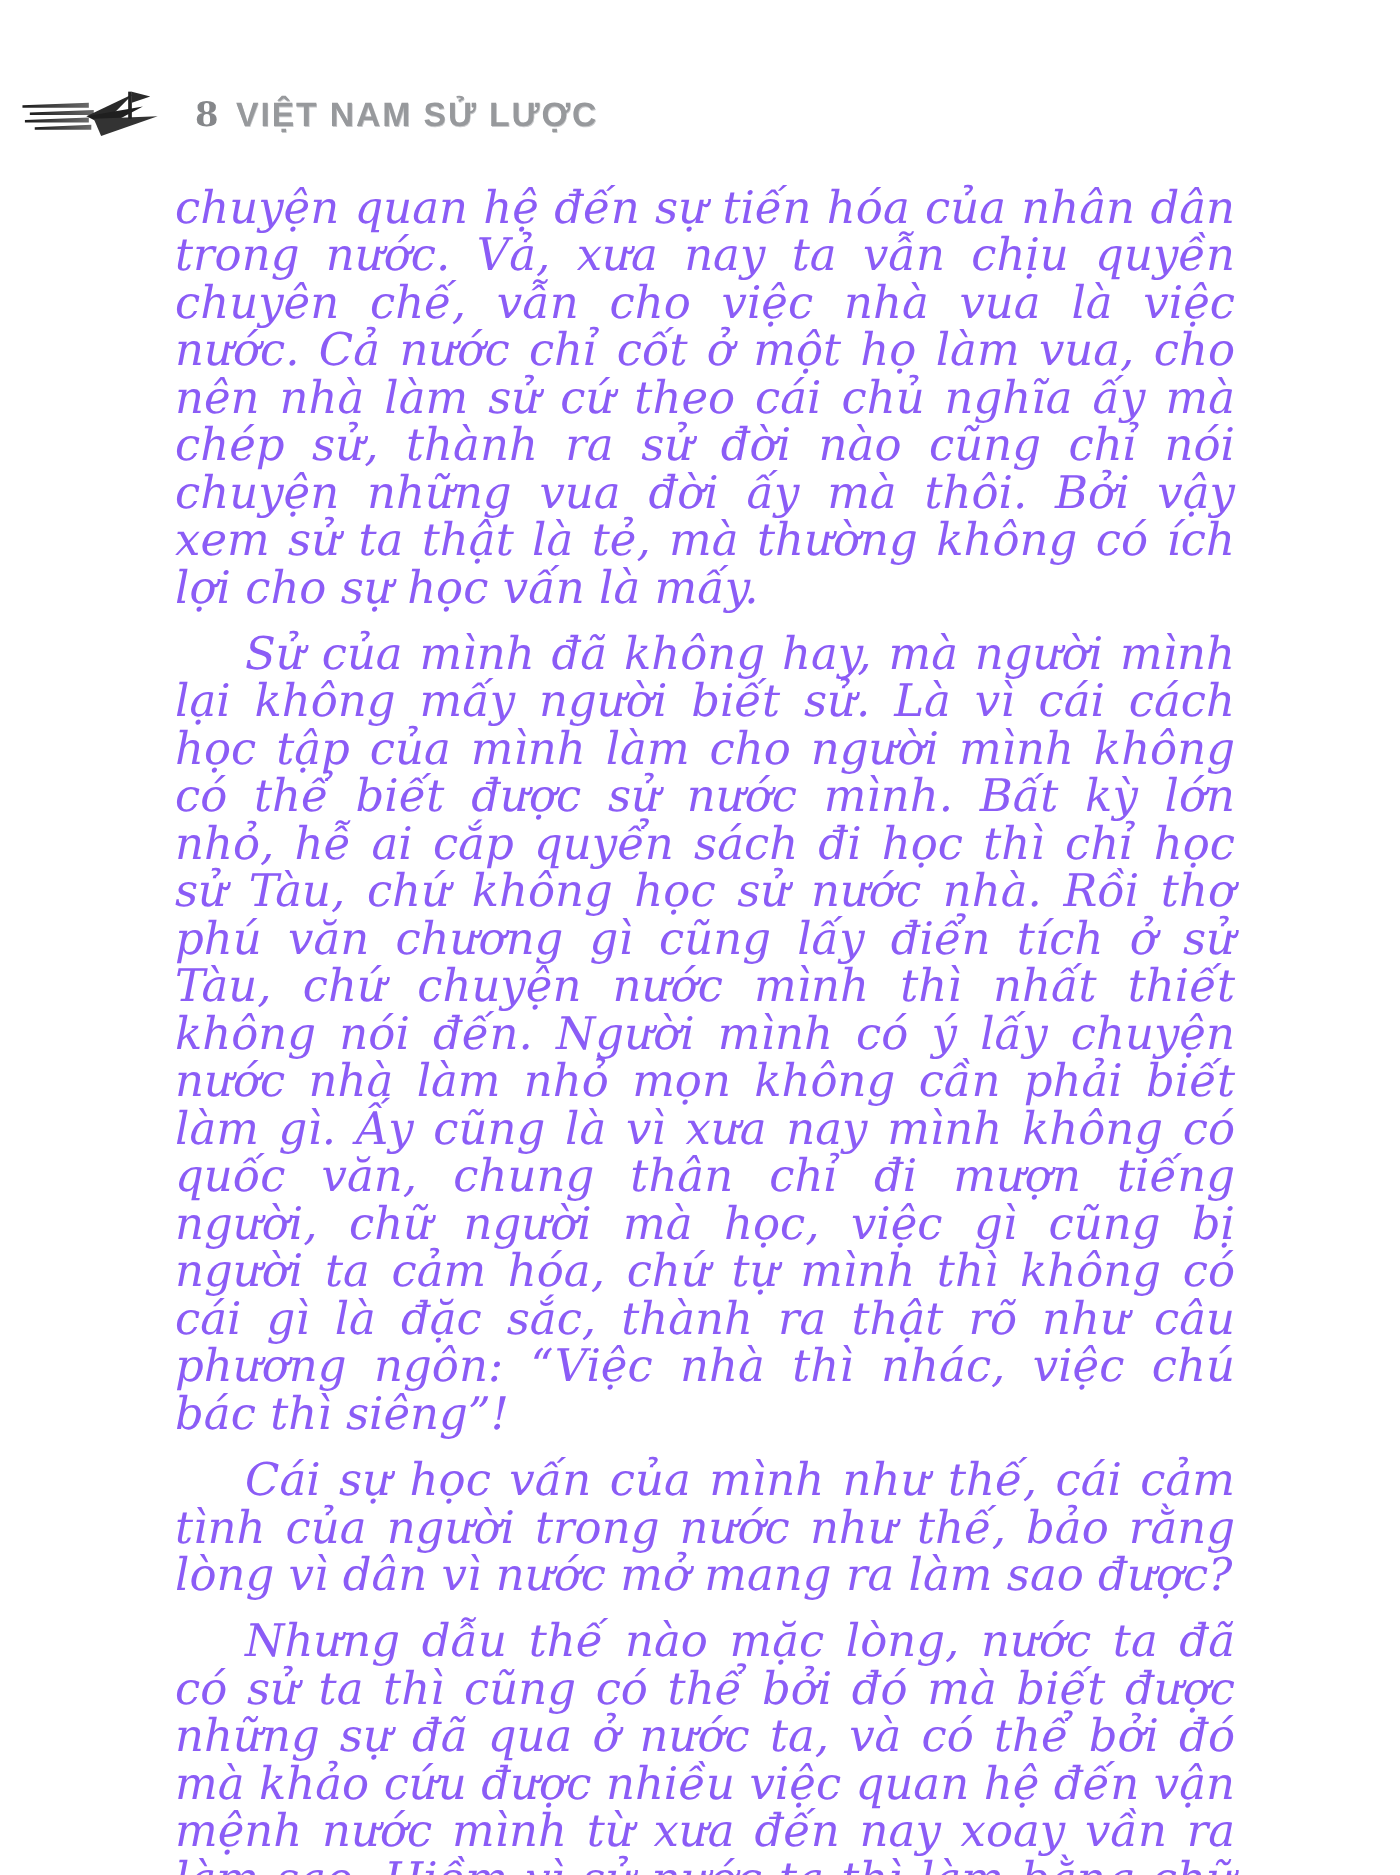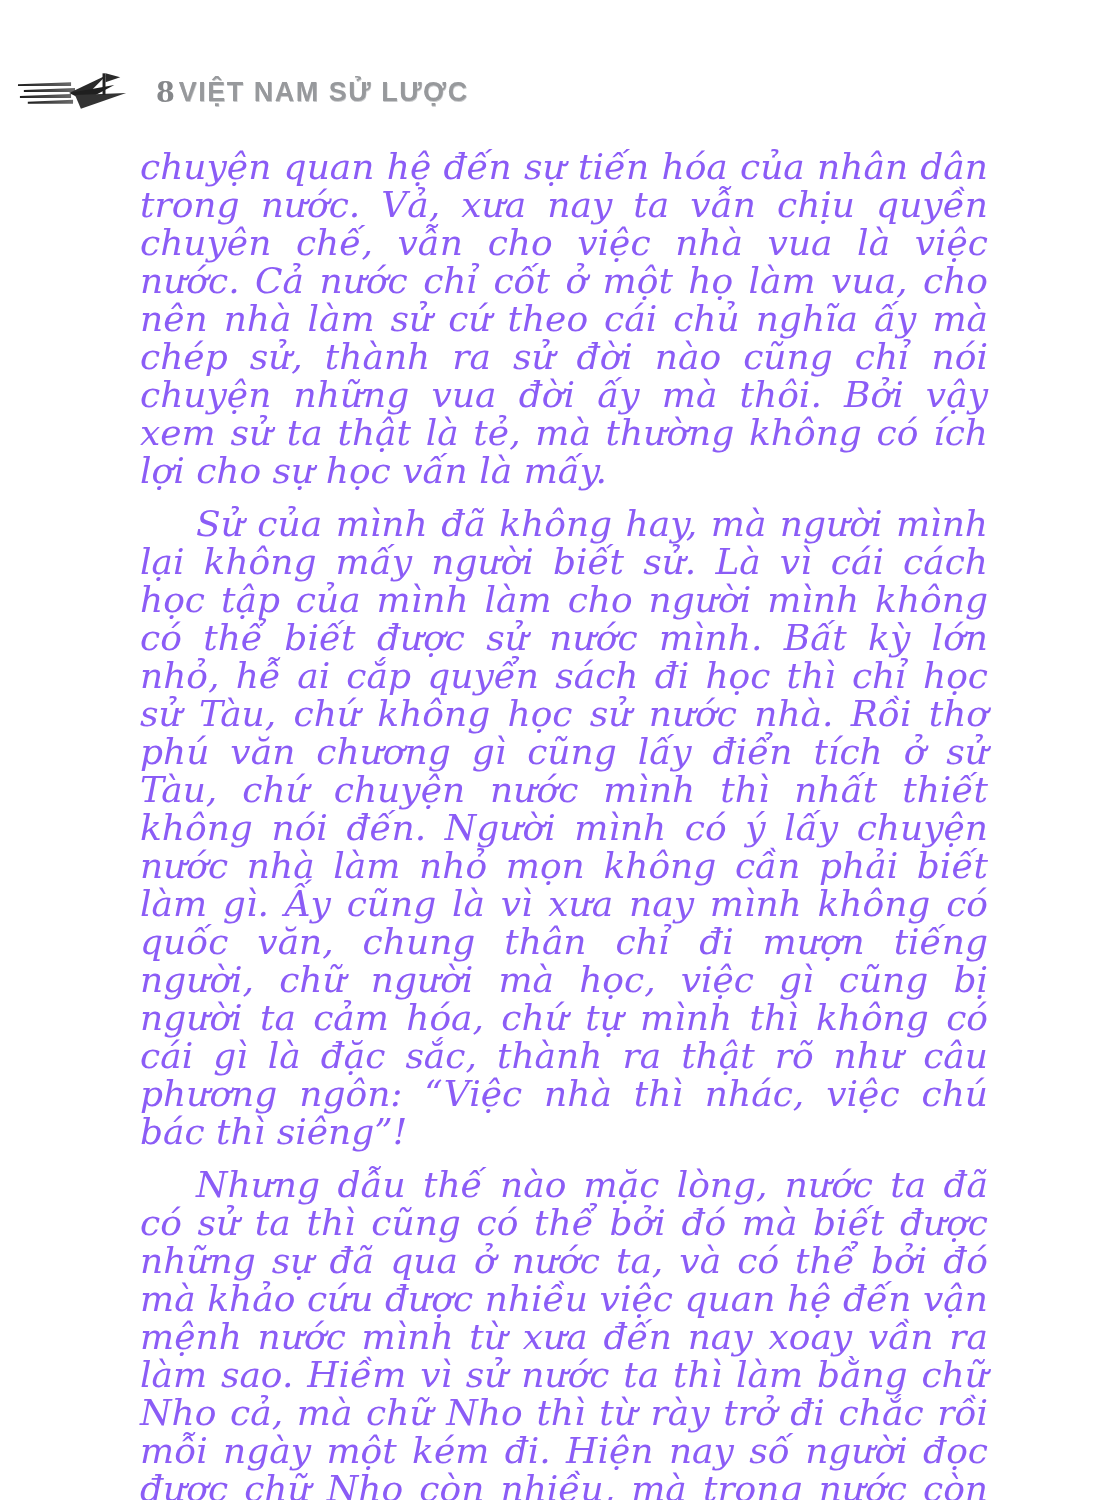--- a/index.html
+++ b/index.html
@@ -33,21 +33,21 @@
     flex: 0 0 auto;
   }
   .page-number {
     margin-left: 22px;
     font-family: "DejaVu Serif", serif;
     font-weight: bold;
     font-size: 27px;
     color: #85878a;
   }
   .book-title {
-    margin-left: 4px;
+    margin-left: 14px;
     font-family: "Liberation Sans", sans-serif;
     font-weight: bold;
     font-size: 27px;
     letter-spacing: 1.5px;
     color: #97999c;
     text-shadow: 0.5px 0.5px 0 #c9cacc;
   }
 
   
   .content {
@@ -95,16 +95,17 @@
       <rect x="88" y="2" width="3" height="22" fill="#222222"></rect>
       <polygon points="91,2 106,6 91,11" fill="#2a2a2a"></polygon>
     </svg>
     <span class="page-number">8</span>
     <span class="book-title">VIỆT NAM SỬ LƯỢC</span>
   </div>
 
   <div class="content">
       <p>chuyện quan hệ đến sự tiến hóa của nhân dân trong nước. Vả, xưa nay ta vẫn chịu quyền chuyên chế, vẫn cho việc nhà vua là việc nước. Cả nước chỉ cốt ở một họ làm vua, cho nên nhà làm sử cứ theo cái chủ nghĩa ấy mà chép sử, thành ra sử đời nào cũng chỉ nói chuyện những vua đời ấy mà thôi. Bởi vậy xem sử ta thật là tẻ, mà thường không có ích lợi cho sự học vấn là mấy.</p>
       <p class="indent">Sử của mình đã không hay, mà người mình lại không mấy người biết sử. Là vì cái cách học tập của mình làm cho người mình không có thể biết được sử nước mình. Bất kỳ lớn nhỏ, hễ ai cắp quyển sách đi học thì chỉ học sử Tàu, chứ không học sử nước nhà. Rồi thơ phú văn chương gì cũng lấy điển tích ở sử Tàu, chứ chuyện nước mình thì nhất thiết không nói đến. Người mình có ý lấy chuyện nước nhà làm nhỏ mọn không cần phải biết làm gì. Ấy cũng là vì xưa nay mình không có quốc văn, chung thân chỉ đi mượn tiếng người, chữ người mà học, việc gì cũng bị người ta cảm hóa, chứ tự mình thì không có cái gì là đặc sắc, thành ra thật rõ như câu phương ngôn: “Việc nhà thì nhác, việc chú bác thì siêng”!</p>
+      <p class="indent">Cái sự học vấn của mình như thế, cái cảm tình của người trong nước như thế, bảo rằng lòng vì dân vì nước mở mang ra làm sao được?</p>
       <p class="indent">Nhưng dẫu thế nào mặc lòng, nước ta đã có sử ta thì cũng có thể bởi đó mà biết được những sự đã qua ở nước ta, và có thể bởi đó mà khảo cứu được nhiều việc quan hệ đến vận mệnh nước mình từ xưa đến nay xoay vần ra làm sao. Hiềm vì sử nước ta thì làm bằng chữ Nho cả, mà chữ Nho thì từ rày trở đi chắc rồi mỗi ngày một kém đi. Hiện nay số người đọc được chữ Nho còn nhiều, mà trong nước còn không có mấy người biết chuyện nước nhà, huống chi mai sau này chữ Nho bỏ không học nữa, thì sự khảo cứu về những việc quan hệ đến lịch sử nước mình sẽ khó biết bao nhiêu!</p>
     </div>
 
 </div>
 
 </body></html>

